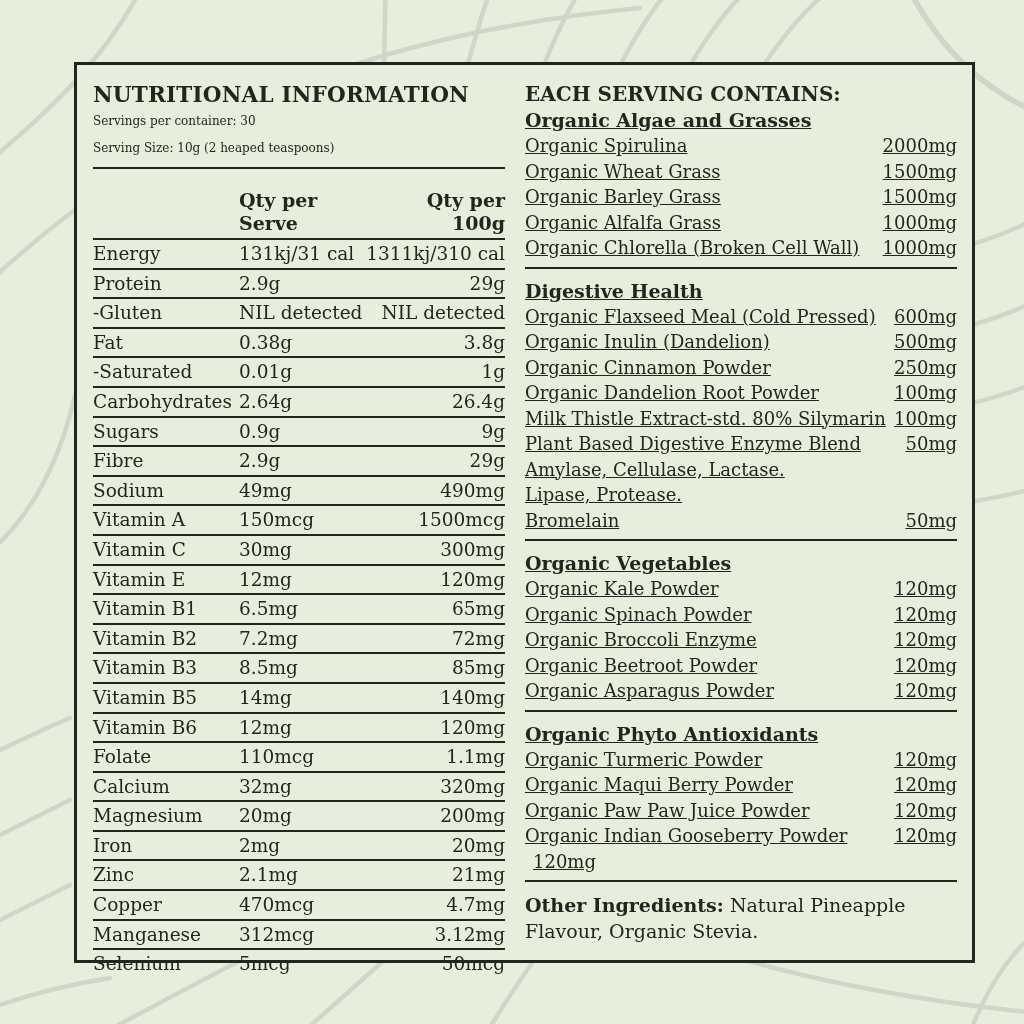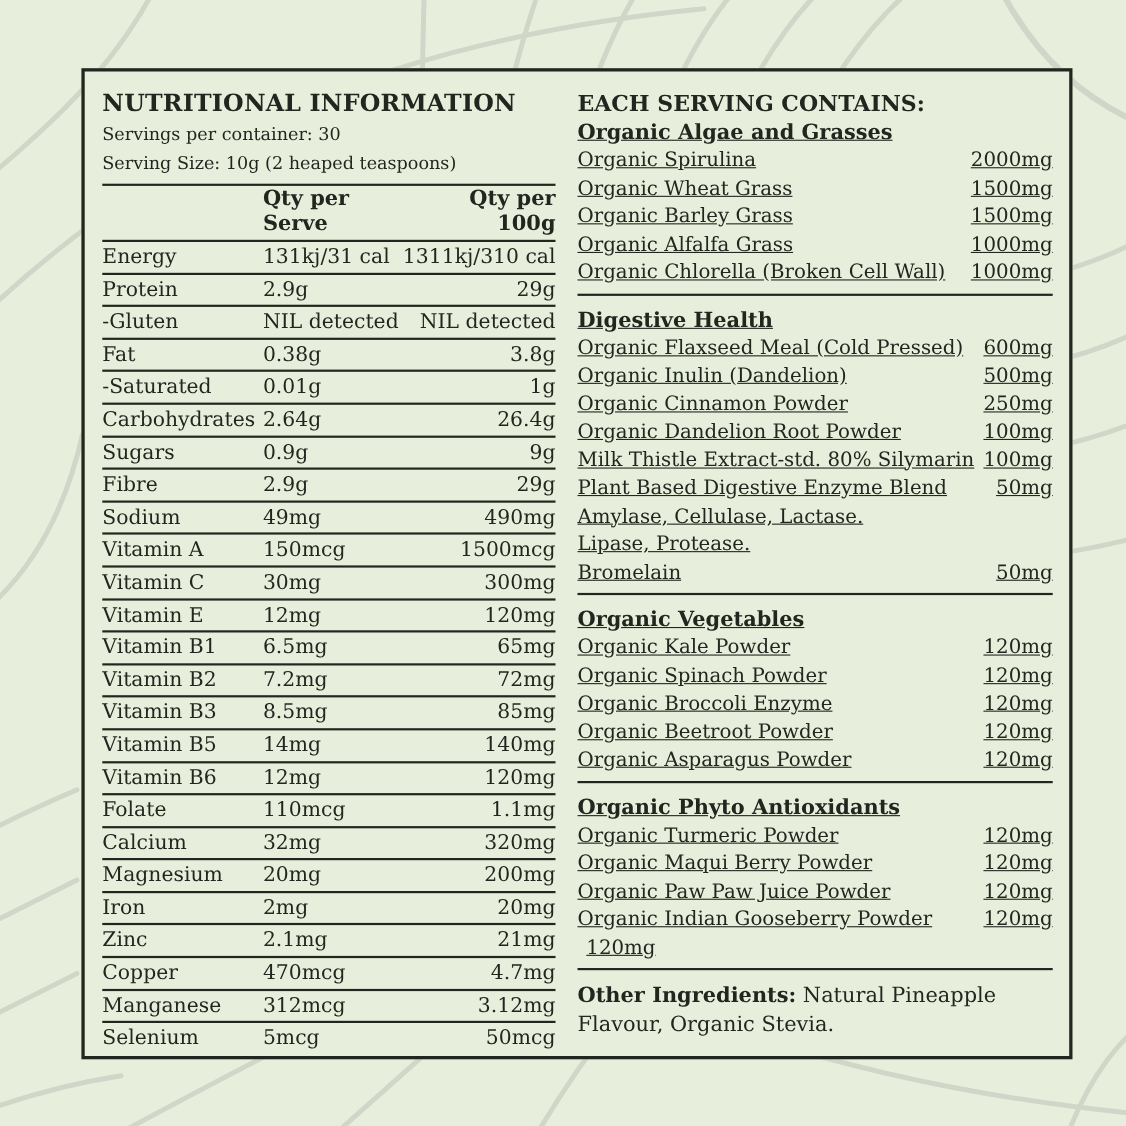--- a/index.html
+++ b/index.html
@@ -28,27 +28,27 @@
     padding:13px 15px 0 16px;
     display:flex;
   }
   
   .col-left{width:412px;flex:none;}
   .panel h1{
     margin:3px 0 0 0;
     font-size:21.5px;line-height:27px;
     font-weight:bold;letter-spacing:.2px;
   }
-  .subline{font-size:16px;line-height:27px;}
+  .subline{font-size:12px;line-height:27px;}
   .ntable{margin-top:5px;}
   .thead{
     display:grid;grid-template-columns:146px 1fr auto;
     border-top:2px solid var(--ink);
     border-bottom:2px solid var(--ink);
-    padding:0 0 3px 0;
+    padding:20px 0 3px 0;
     font-weight:bold;font-size:19px;line-height:23px;
   }
   .thead .hcol div{white-space:nowrap;}
   .thead .r{text-align:right;}
   .trow{
     display:grid;grid-template-columns:146px 1fr auto;
     border-bottom:2px solid var(--ink);
     font-size:18.5px;line-height:27.6px;
   }
   .trow:last-child{border-bottom:none;}

